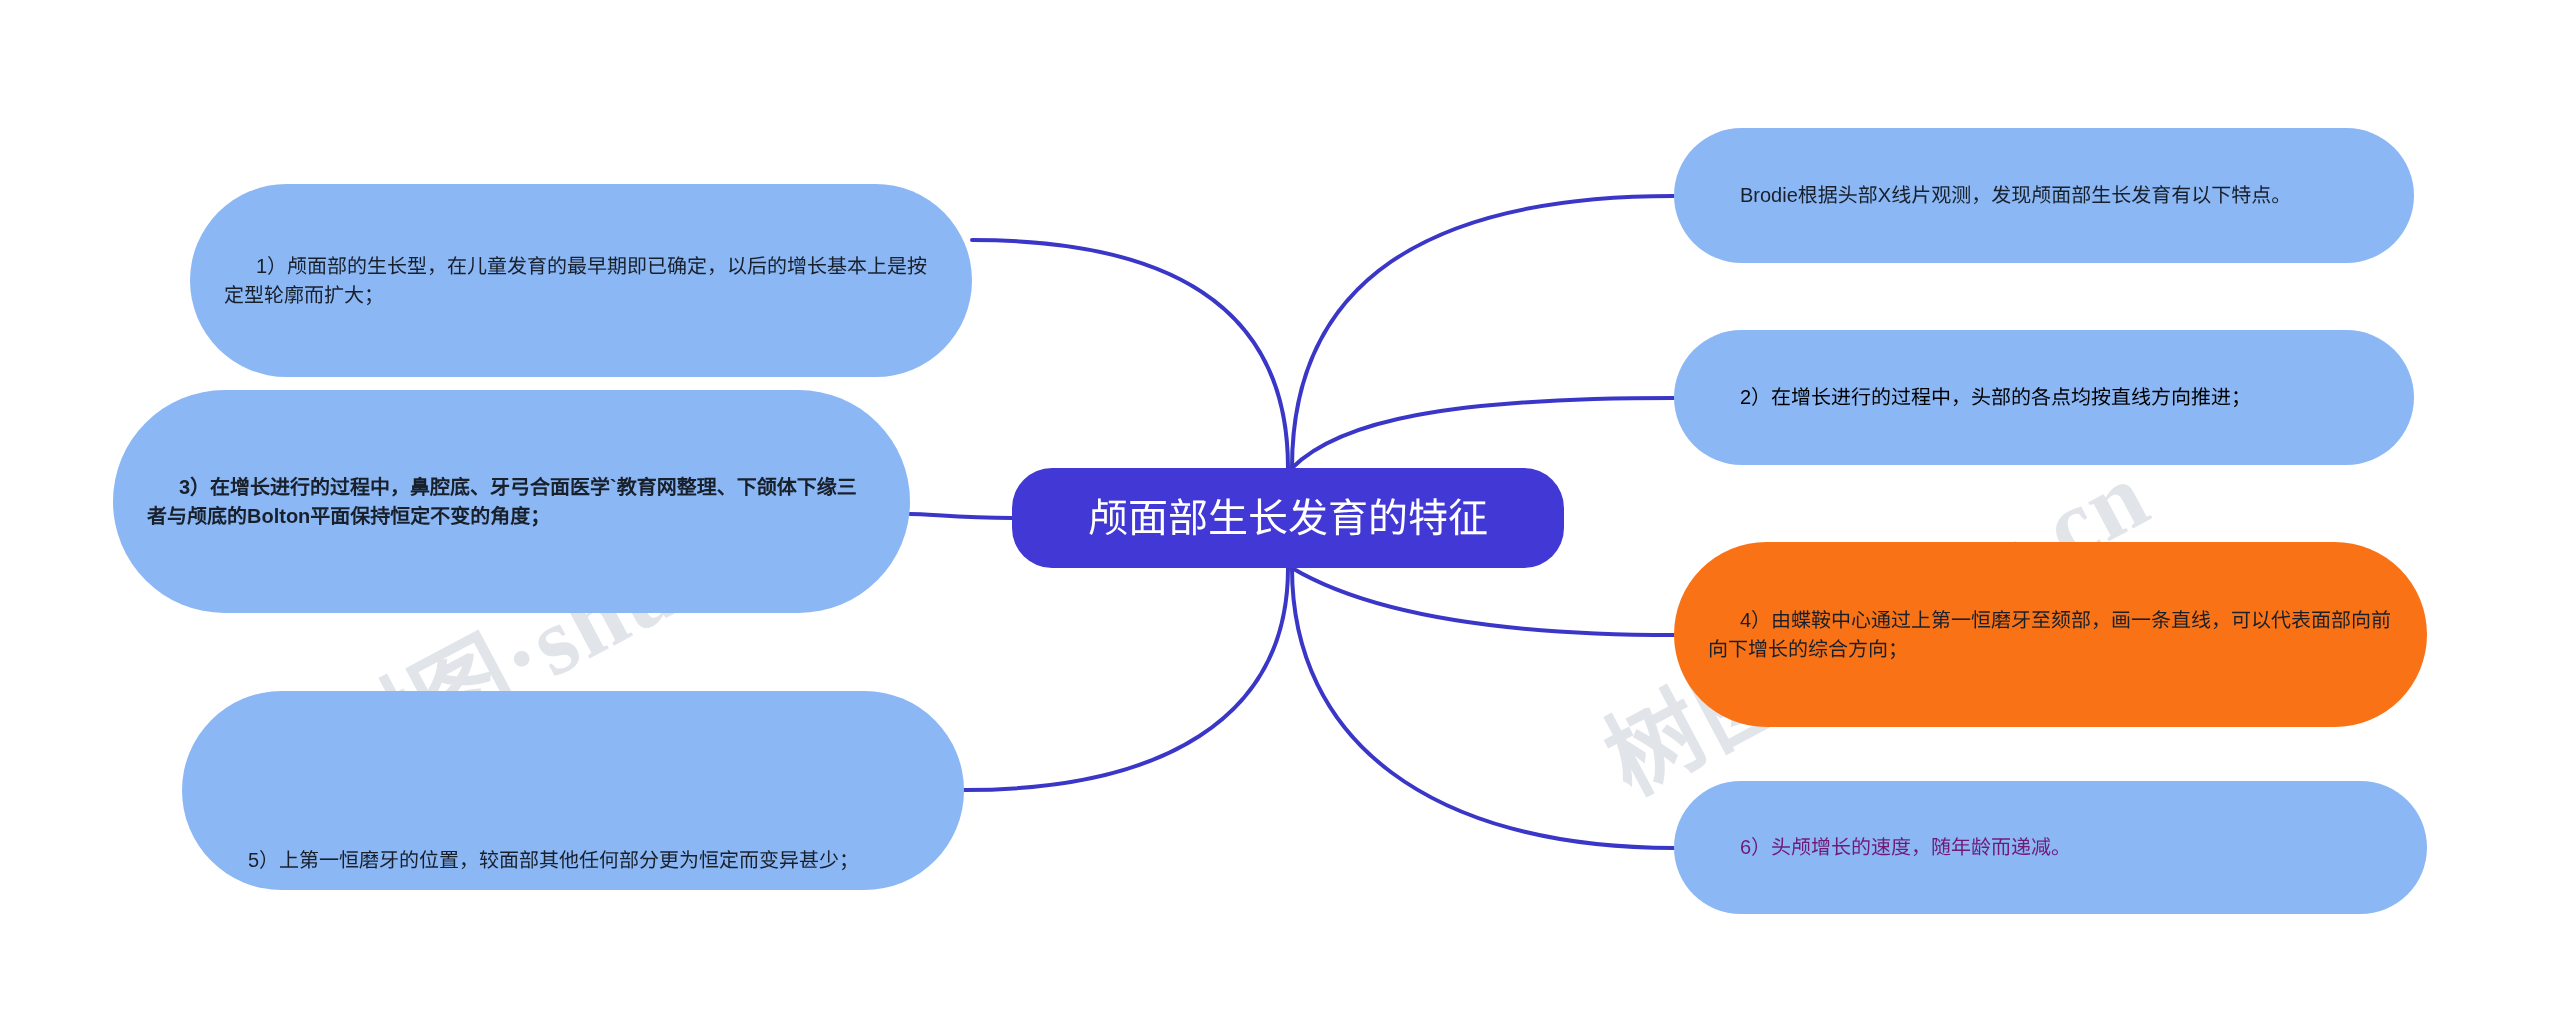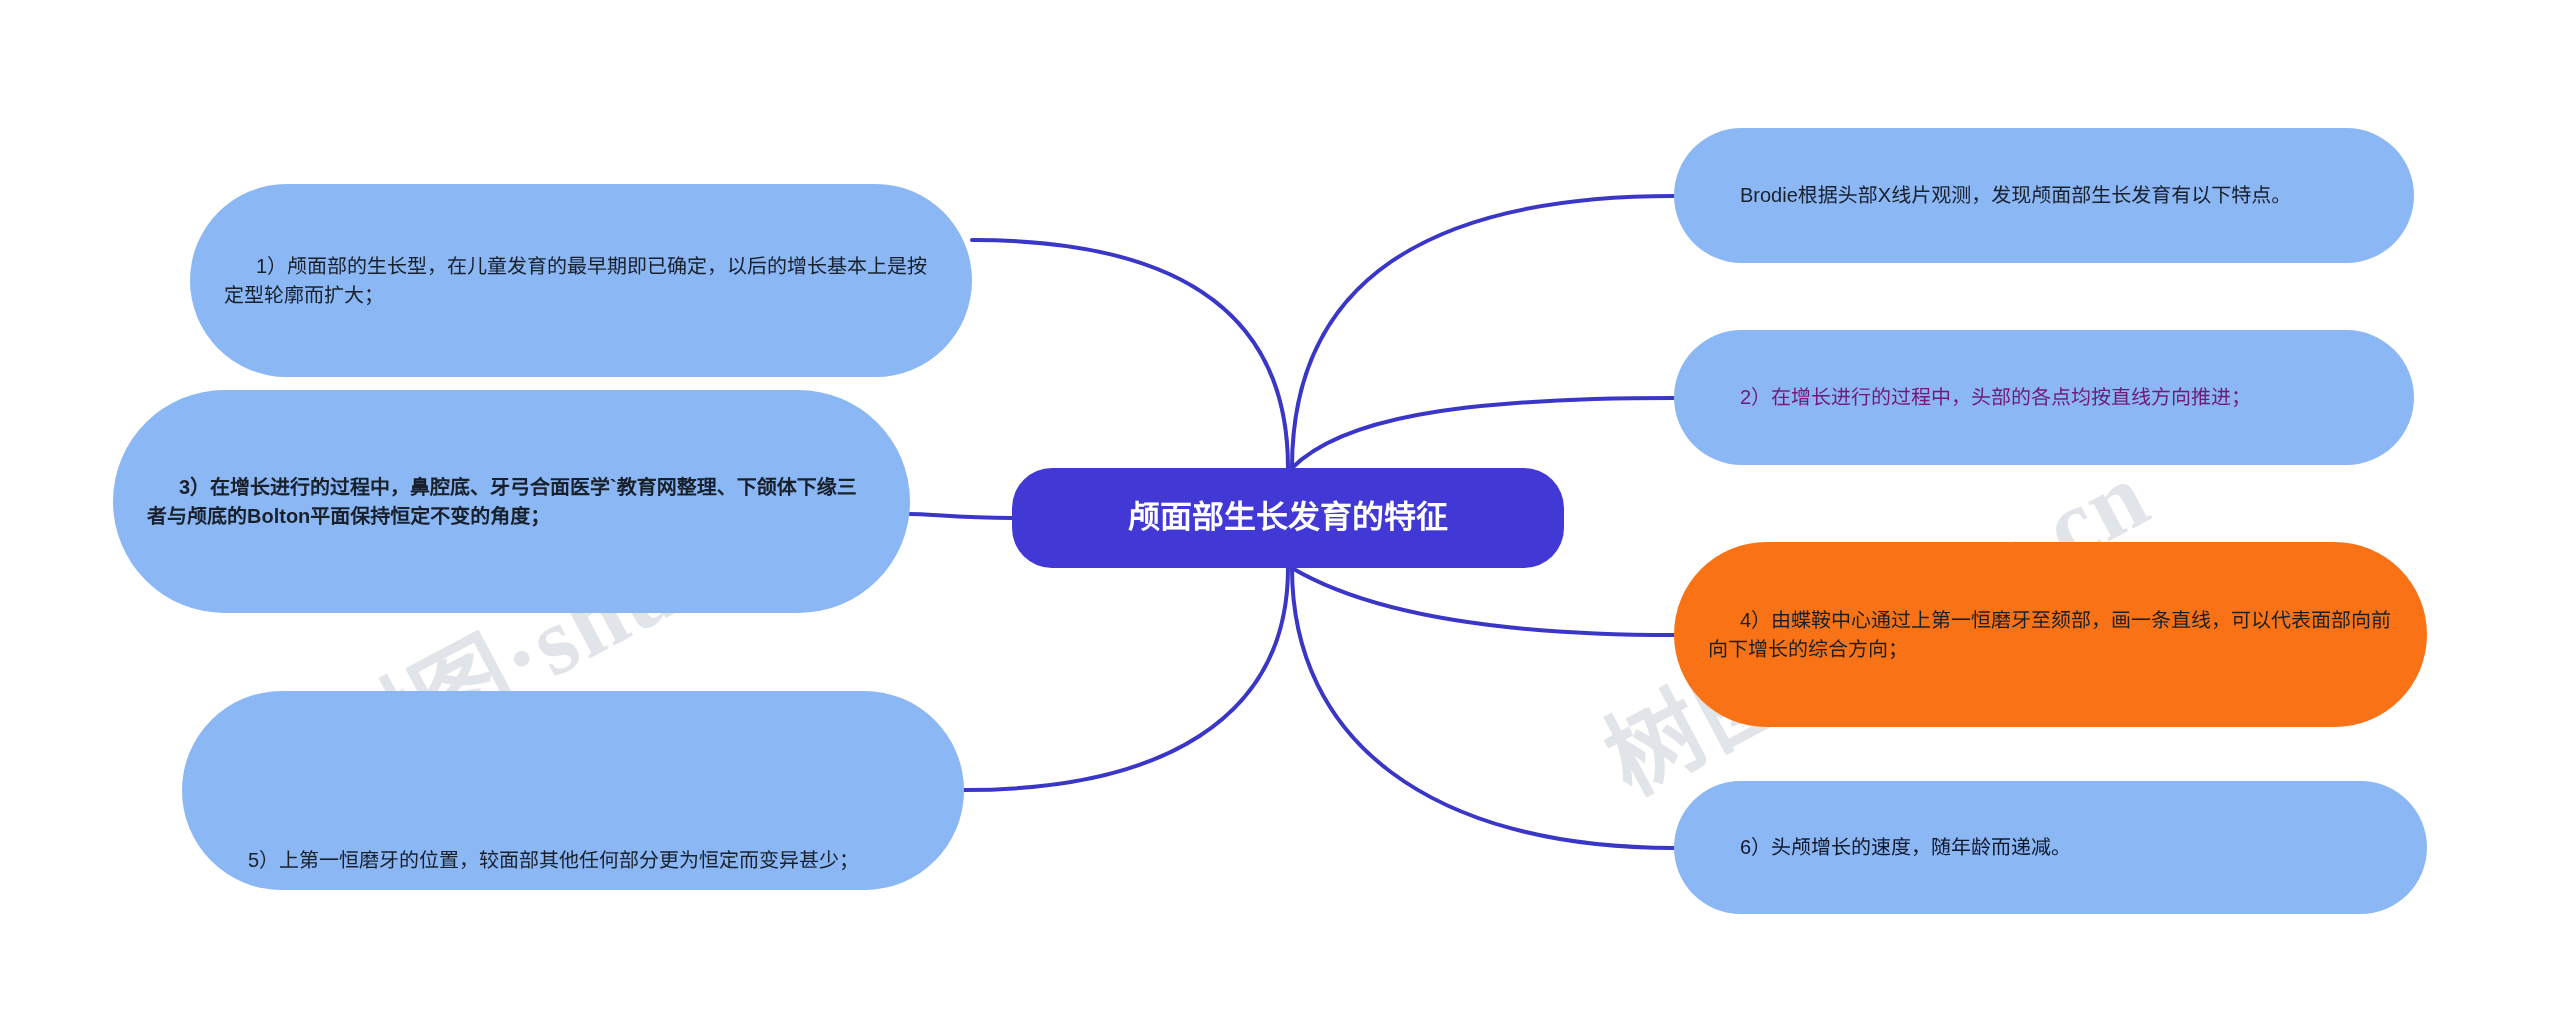--- a/index.html
+++ b/index.html
@@ -65,24 +65,23 @@
   }
   .leaf {
     background: #8CB7F5;
     color: #18202b;
     font-size: 20px;
   }
   .leaf .node-text { text-indent: 1.6em; }
   .root {
     background: #4238D6;
     color: #ffffff;
-    font-size: 32px;
+    font-size: 40px;
     justify-content: center;
     border-radius: 40px;
-    font-weight: bold;
   }
   .root .node-text { text-align: center; text-indent: 0; }
 
   
   #node-l1 { left: 190px; top: 143px; width: 782px; height: 193px; }
   #node-l3 { left: 113px; top: 390px; width: 797px; height: 223px; font-weight: bold; }
   #node-l5 { left: 182px; top: 691px; width: 782px; height: 199px; }
   
   #node-r0 { left: 1674px; top: 128px; width: 740px; height: 135px; }
   #node-r2 { left: 1674px; top: 330px; width: 740px; height: 135px; }
@@ -131,25 +130,25 @@
   </div>
 
   <div class="node root" id="node-root" style="background: rgb(66, 56, 214); color: rgb(255, 255, 255);">
     <span class="node-text">颅面部生长发育的特征</span>
   </div>
 
   <div class="node leaf" id="node-r0" style="background: rgb(140, 183, 245); color: rgb(24, 32, 43);">
     <span class="node-text">Brodie根据头部X线片观测，发现颅面部生长发育有以下特点。</span>
   </div>
 
-  <div class="node leaf" id="node-r2" style="background: rgb(140, 183, 245); color: #701a75;">
+  <div class="node leaf" id="node-r2" style="background: rgb(140, 183, 245); color: #000000;">
     <span class="node-text">2）在增长进行的过程中，头部的各点均按直线方向推进；</span>
   </div>
 
   <div class="node leaf" id="node-r4" style="background: #f97316; color: rgb(24, 32, 43);">
     <span class="node-text">4）由蝶鞍中心通过上第一恒磨牙至颏部，画一条直线，可以代表面部向前向下增长的综合方向；</span>
   </div>
 
-  <div class="node leaf" id="node-r6" style="background: rgb(140, 183, 245); color: #0f172a;">
+  <div class="node leaf" id="node-r6" style="background: rgb(140, 183, 245); color: #701a75;">
     <span class="node-text">6）头颅增长的速度，随年龄而递减。</span>
   </div>
 
 </div>
 
 </body></html>

